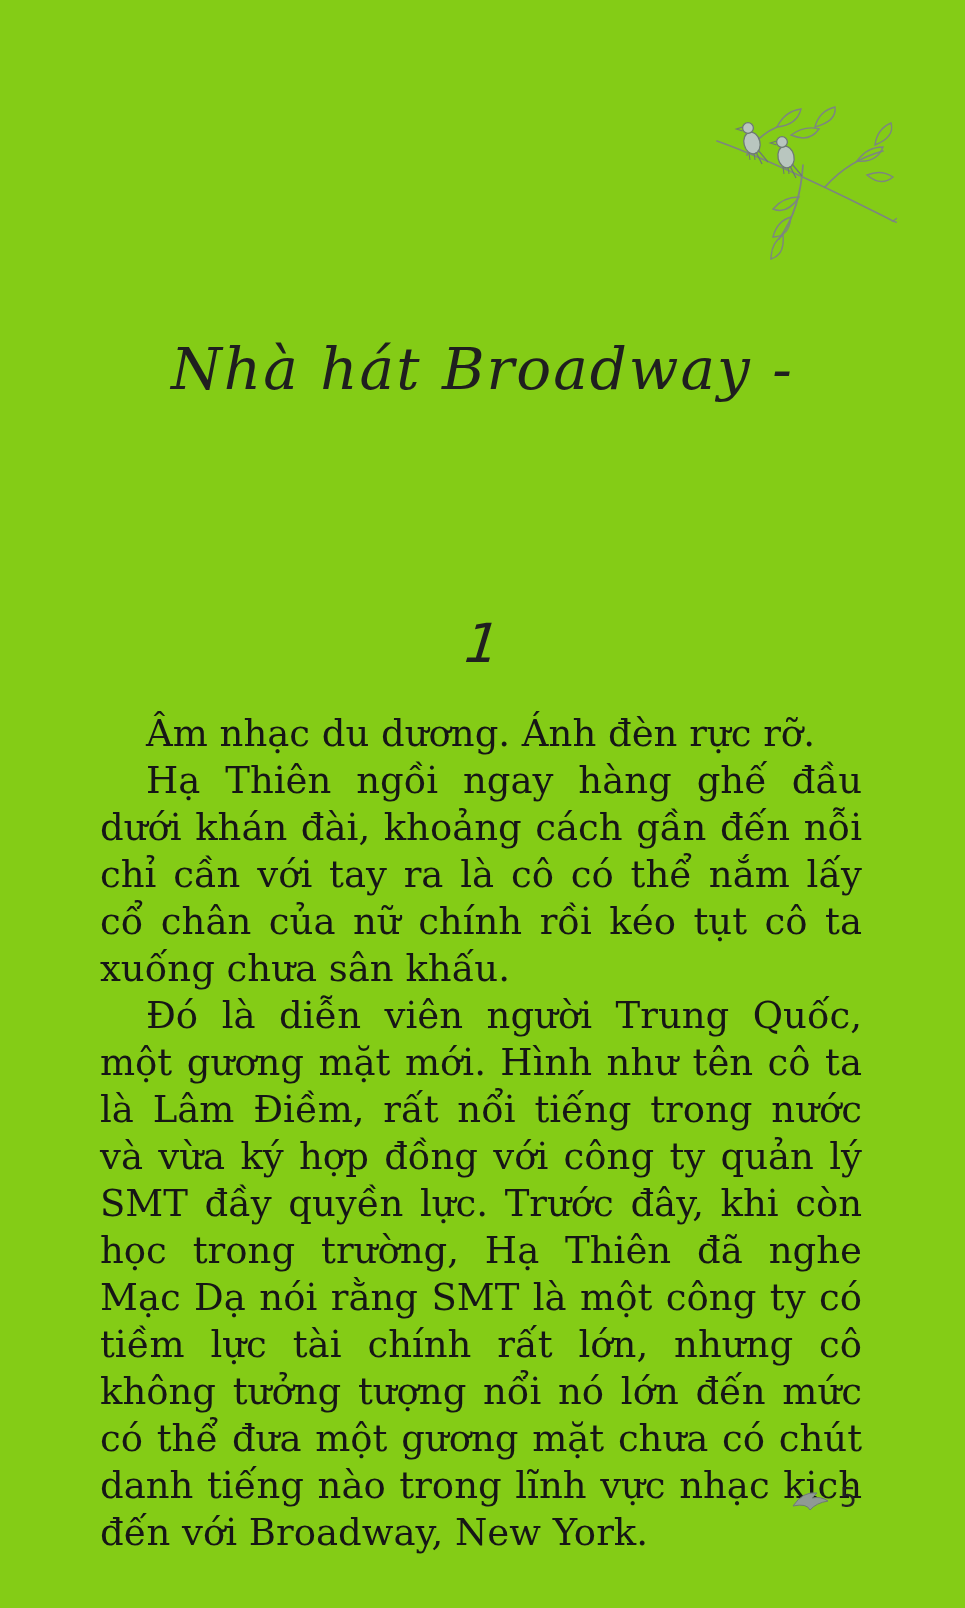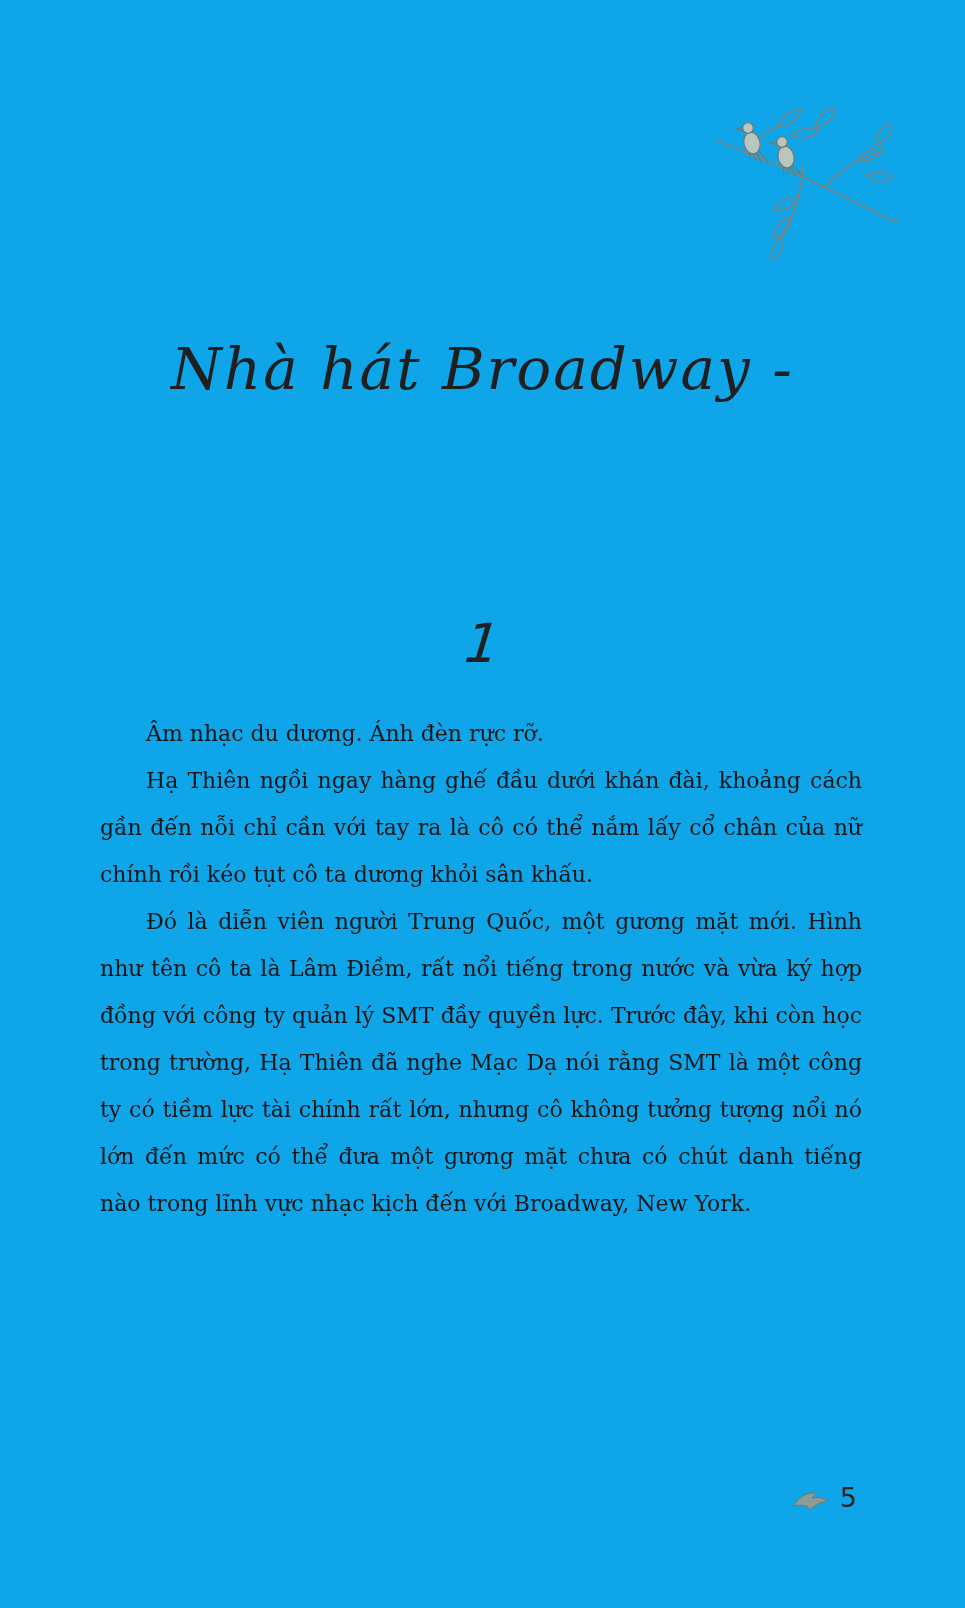--- a/index.html
+++ b/index.html
@@ -3,21 +3,21 @@
 <meta charset="utf-8">
 <style>
   * { margin: 0; padding: 0; box-sizing: border-box; }
   html, body { background: #ffffff; }
   body { font-family: "DejaVu Serif", serif; }
 
   .book-page {
     position: relative;
     width: 965px;
     height: 1608px;
-    background: #0ea5e9;
+    background: #84cc16;
     overflow: hidden;
     margin: 0 auto;
   }
 
   .corner-decoration {
     position: absolute;
     top: 105px;
     right: 68px;
     width: 190px;
     height: 160px;
@@ -50,21 +50,21 @@
     font-size: 54px;
     color: #202020;
     transform: skewX(-6deg);
   }
 
   .body-text {
     position: absolute;
     top: 710px;
     left: 100px;
     width: 762px;
-    font-size: 22px;
+    font-size: 37px;
     line-height: 47px;
     color: #161616;
     text-align: justify;
     text-justify: inter-word;
     font-family: "DejaVu Serif", serif;
   }
   .body-text p { text-indent: 46px; }
 
   .page-footer {
     position: absolute;
@@ -128,21 +128,21 @@
   </div>
 
   <h1 class="chapter-title">
     <span>Nhà hát Broadway -</span><br>
   </h1>
 
   <div class="section-number">1</div>
 
   <div class="body-text">
     <p>Âm nhạc du dương. Ánh đèn rực rỡ.</p>
-    <p>Hạ Thiên ngồi ngay hàng ghế đầu dưới khán đài, khoảng cách gần đến nỗi chỉ cần với tay ra là cô có thể nắm lấy cổ chân của nữ chính rồi kéo tụt cô ta dương khỏi sân khấu.</p>
+    <p>Hạ Thiên ngồi ngay hàng ghế đầu dưới khán đài, khoảng cách gần đến nỗi chỉ cần với tay ra là cô có thể nắm lấy cổ chân của nữ chính rồi kéo tụt cô ta xuống chưa sân khấu.</p>
     <p>Đó là diễn viên người Trung Quốc, một gương mặt mới. Hình như tên cô ta là Lâm Điềm, rất nổi tiếng trong nước và vừa ký hợp đồng với công ty quản lý SMT đầy quyền lực. Trước đây, khi còn học trong trường, Hạ Thiên đã nghe Mạc Dạ nói rằng SMT là một công ty có tiềm lực tài chính rất lớn, nhưng cô không tưởng tượng nổi nó lớn đến mức có thể đưa một gương mặt chưa có chút danh tiếng nào trong lĩnh vực nhạc kịch đến với Broadway, New York.</p>
   </div>
 
   <div class="page-footer">
     <svg class="doodle" width="44" height="26" viewBox="0 0 44 26" aria-hidden="true">
       <path d="M2 19 q 10 -15 24 -13 l -5 5 q 9 -2 16 3 q -12 2 -18 9 q -3 -7 -17 -4 z" fill="#8f9a94" stroke="#6e7a74" stroke-width="1"></path>
     </svg>
     <span class="page-number">5</span>
   </div>
 

